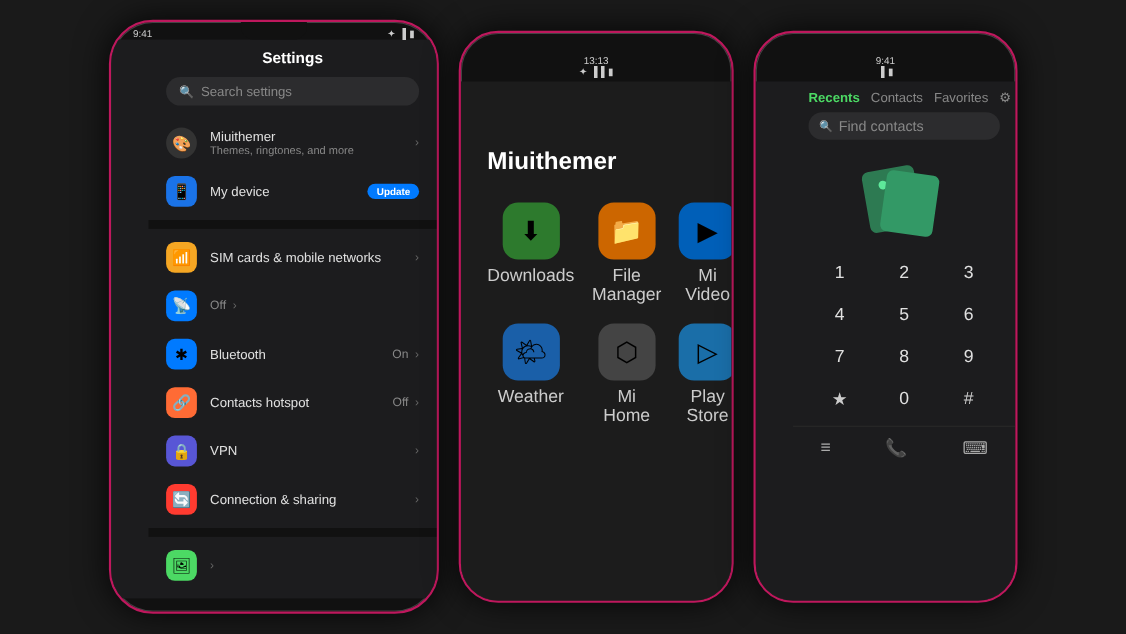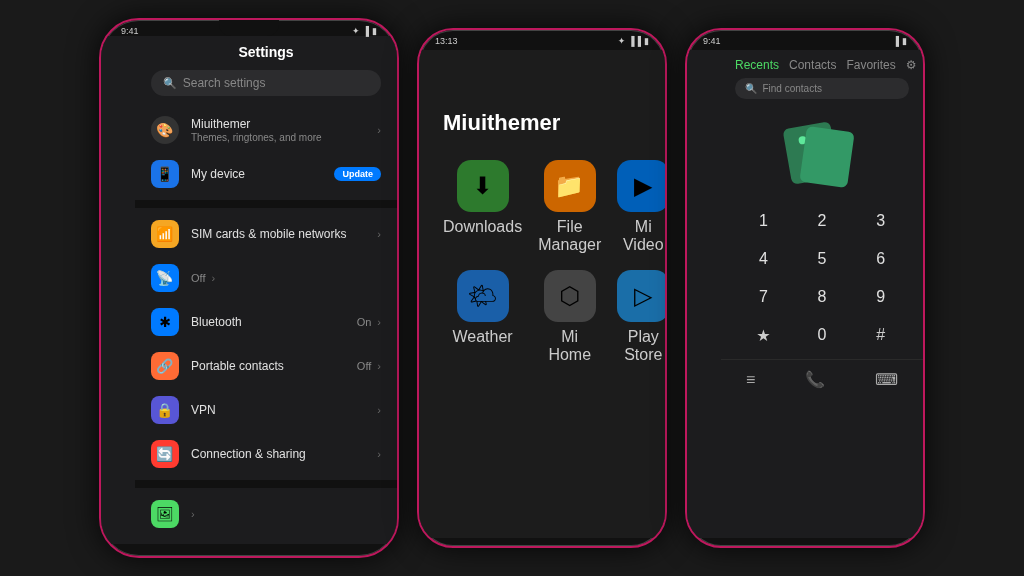--- a/index.html
+++ b/index.html
@@ -26,23 +26,24 @@
     }
     .phone-left { width: 300px; height: 540px; }
     .phone-center { width: 250px; height: 520px; border-radius: 36px; }
     .phone-right { width: 240px; height: 520px; border-radius: 36px; }
 
     
     .status-bar {
       display: flex;
       justify-content: space-between;
       align-items: center;
-      padding: 6px 16px 4px;
+      padding: 20px 16px 4px;
       font-size: 9px;
       color: #ccc;
+      flex-direction: column;
     }
     .status-icons { display: flex; gap: 3px; align-items: center; font-size: 9px; }
 
     
     .screen {
       height: calc(100% - 28px);
       background: #1c1c1e;
       overflow: hidden;
       padding-left: 34px;
     }
@@ -136,35 +137,35 @@
     .app-label { color: #ccc; font-size: 16px; text-align: center; }
 
     
     .phone-right .screen { background: #1c1c1e; }
     .contacts-header {
       padding: 8px 14px 6px;
       display: flex;
       gap: 10px;
       align-items: center;
     }
-    .contacts-tab { color: #4cd964; font-size: 12px; font-weight: 400; }
+    .contacts-tab { color: #4cd964; font-size: 12px; font-weight: 700; }
     .contacts-tab-inactive { color: #888; font-size: 12px; }
     .gear-icon { color: #888; font-size: 12px; margin-left: auto; }
 
     .contacts-search {
       margin: 0 14px 10px;
       background: #2c2c2e;
       border-radius: 16px;
       display: flex;
       align-items: center;
       padding: 5px 10px;
       gap: 5px;
     }
     .contacts-search-icon { color: #888; font-size: 10px; }
-    .contacts-search-text { color: #888; font-size: 10px; text-align: right; }
+    .contacts-search-text { color: #888; font-size: 13px; text-align: right; }
 
     .contacts-empty {
       display: flex;
       flex-direction: column;
       align-items: center;
       padding: 16px 0 10px;
     }
     .contacts-img {
       width: 70px;
       height: 60px;
@@ -306,21 +307,21 @@
       </div>
       <div class="item-right">
         <span class="item-status">On</span>
         <span class="item-chevron">›</span>
       </div>
     </div>
 
     <div class="settings-item">
       <div class="item-icon" style="background:#ff6b35;">🔗</div>
       <div class="item-content">
-        <div class="item-label">Portable contacts</div>
+        <div class="item-label">Contacts hotspot</div>
       </div>
       <div class="item-right">
         <span class="item-status">Off</span>
         <span class="item-chevron">›</span>
       </div>
     </div>
 
     <div class="settings-item">
       <div class="item-icon" style="background:#5856d6;">🔒</div>
       <div class="item-content">

